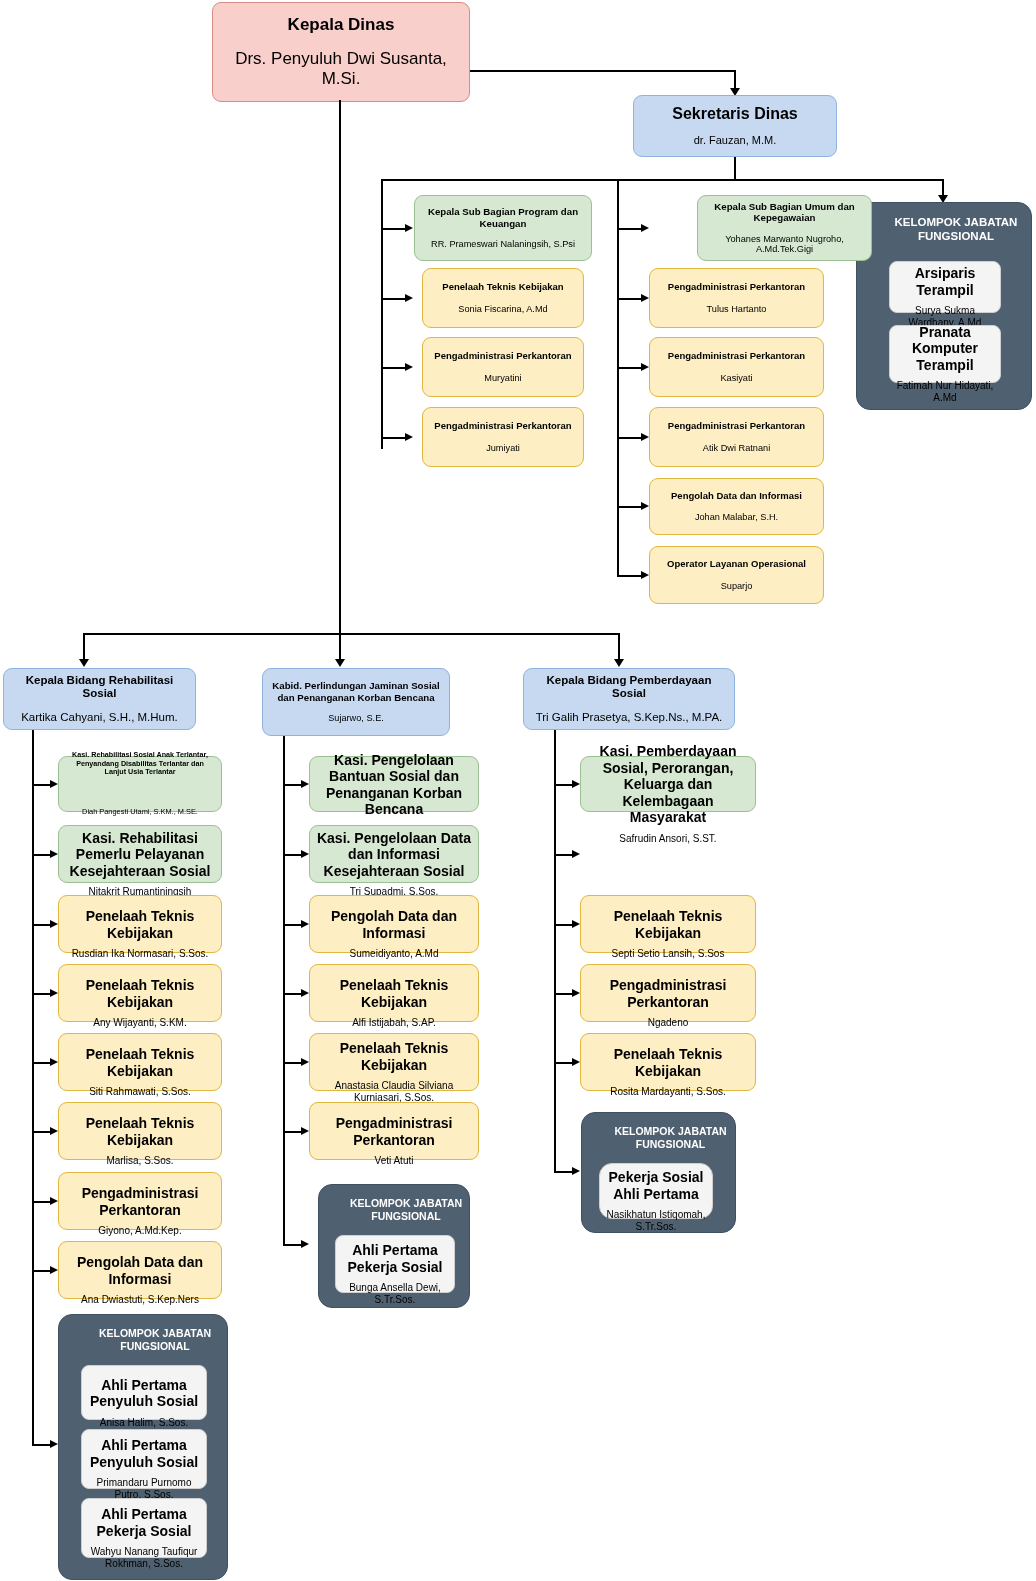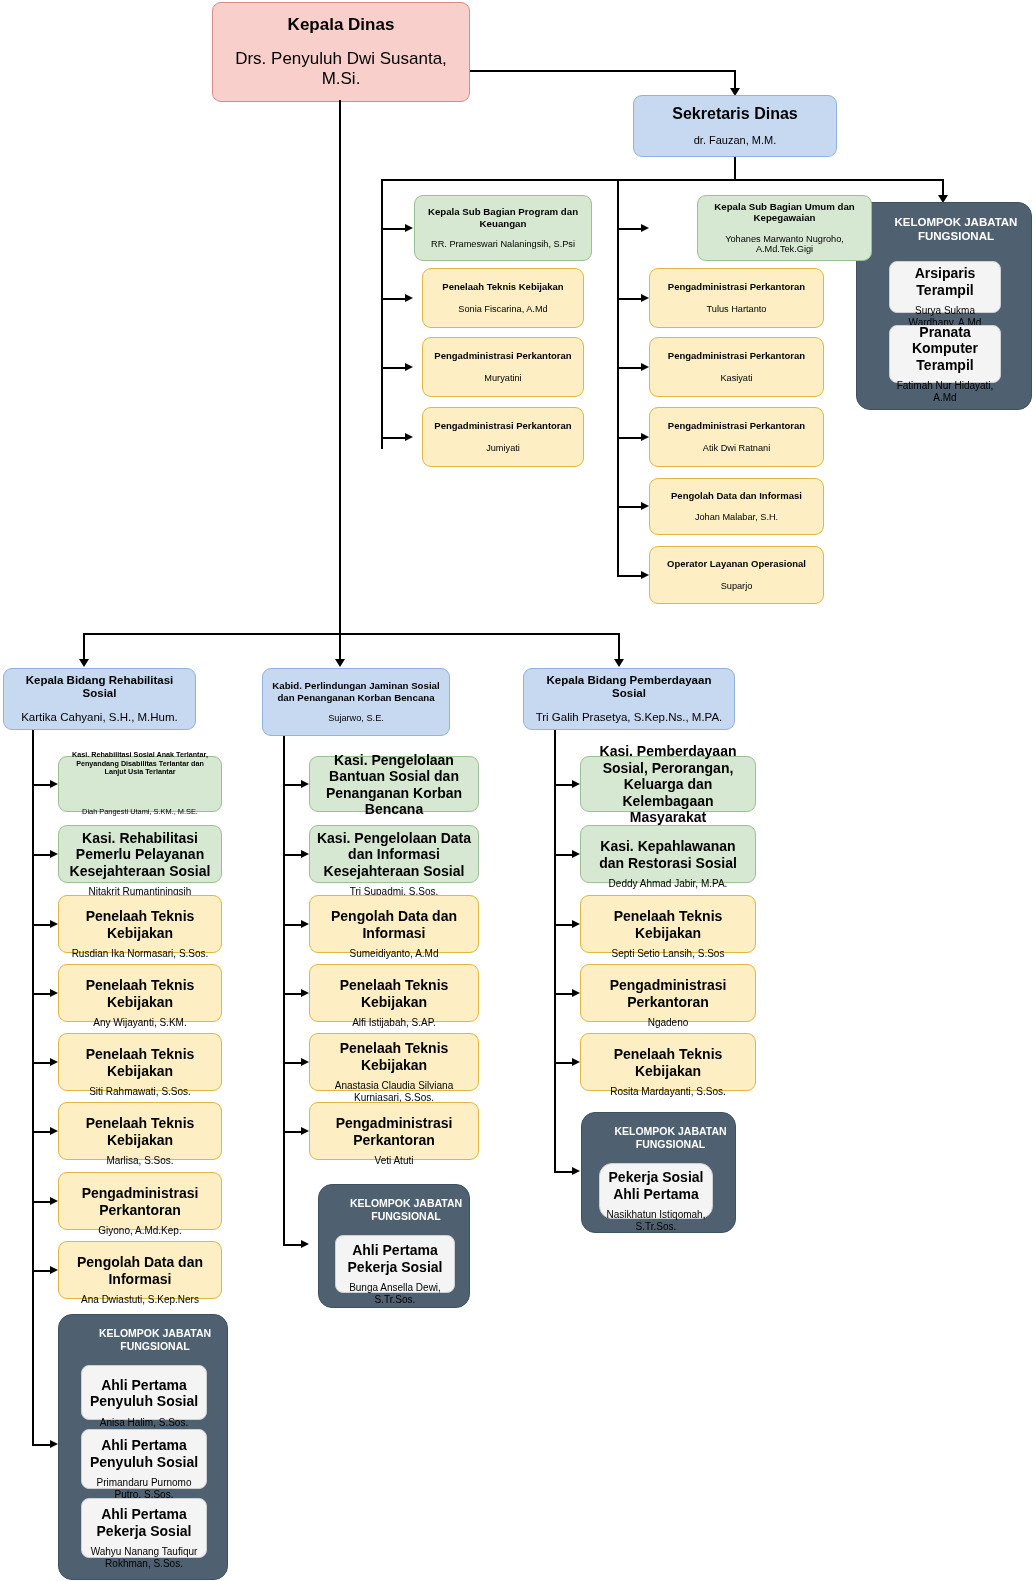--- a/index.html
+++ b/index.html
@@ -353,24 +353,20 @@
 
   <div class="ln lh thick" style="left:554px; top:784px; width:18px;"></div>
   <div class="arrow-r" style="left:572px; top:780px;"></div>
   <div class="node n-green sz-small" style="left:580px; top:756px; width:176px; height:56px;">
     <div class="t">Kasi. Pemberdayaan Sosial, Perorangan, Keluarga dan Kelembagaan Masyarakat</div>
     <div class="s">Safrudin Ansori, S.ST.</div>
   </div>
 
   <div class="ln lh thick" style="left:554px; top:854px; width:18px;"></div>
   <div class="arrow-r" style="left:572px; top:850px;"></div>
-  <div class="node n-green sz-small" style="left:580px; top:825px; width:176px; height:58px;">
-    <div class="t">Kasi. Kepahlawanan dan Restorasi Sosial</div>
-    <div class="s">Deddy Ahmad Jabir, M.PA.</div>
-  </div>
 
   <div class="ln lh thick" style="left:554px; top:924px; width:18px;"></div>
   <div class="arrow-r" style="left:572px; top:920px;"></div>
   <div class="node n-yellow sz-small" style="left:580px; top:895px; width:176px; height:58px;">
     <div class="t">Penelaah Teknis Kebijakan</div>
     <div class="s">Septi Setio Lansih, S.Sos</div>
   </div>
 
   <div class="ln lh thick" style="left:554px; top:993px; width:18px;"></div>
   <div class="arrow-r" style="left:572px; top:989px;"></div>

